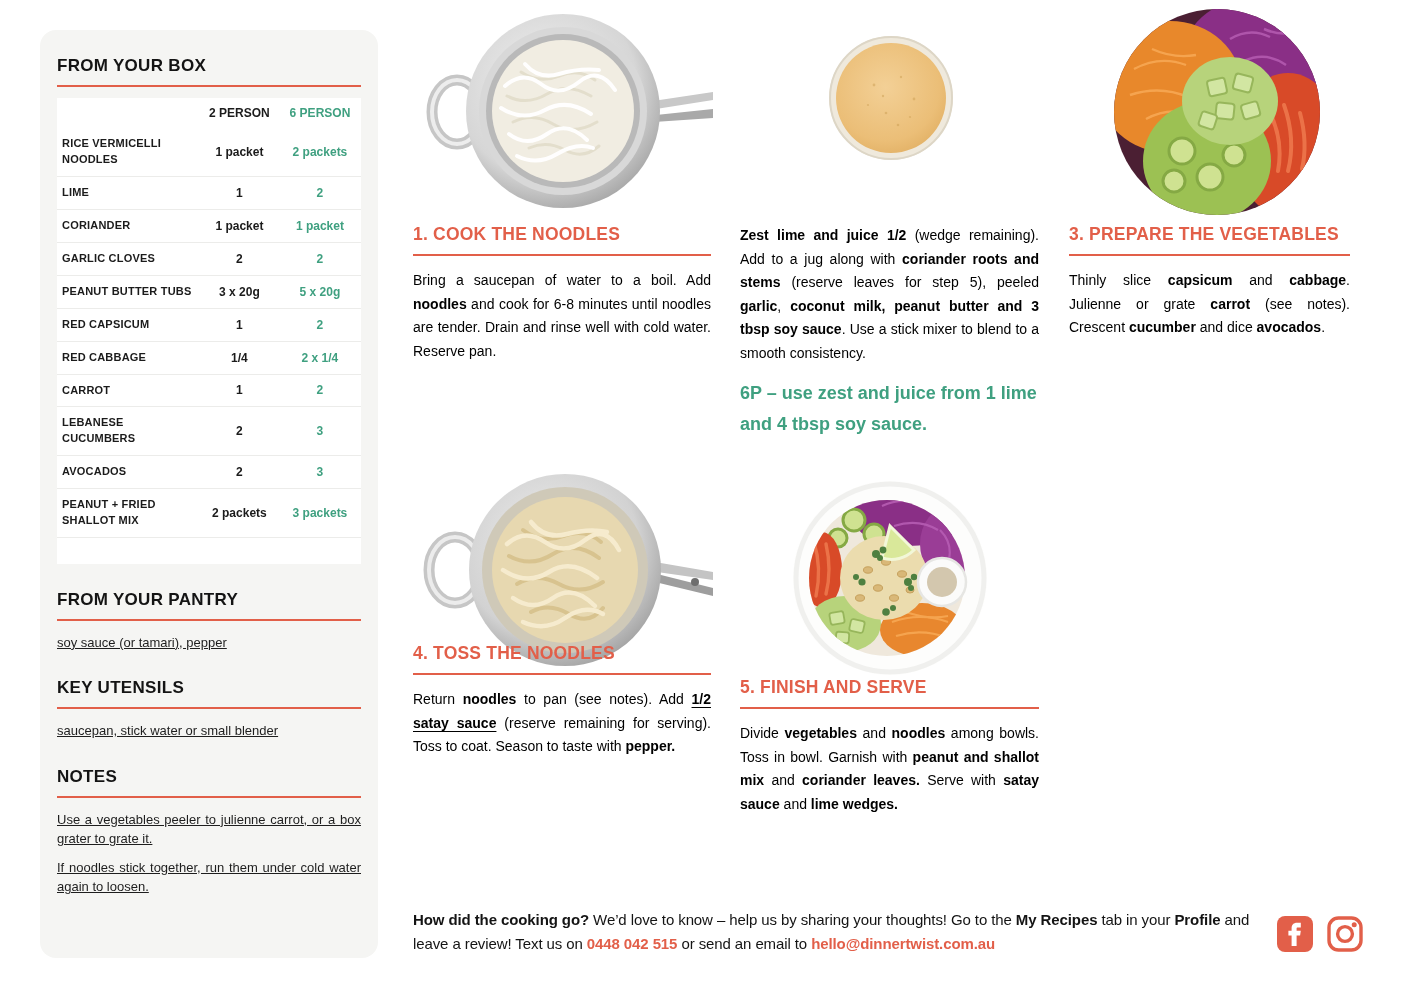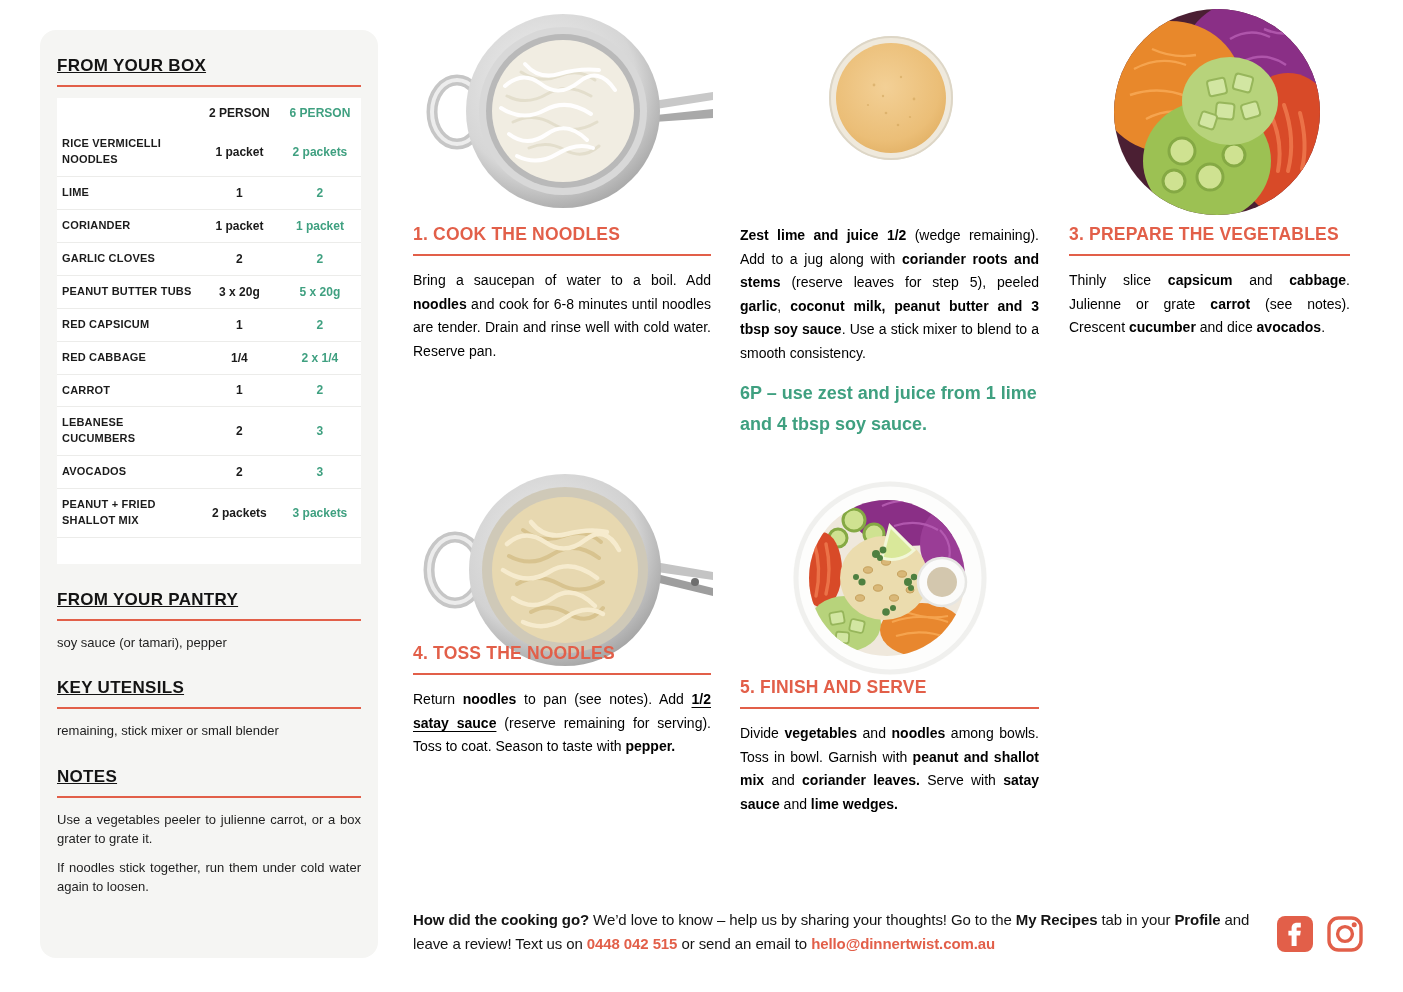--- a/index.html
+++ b/index.html
@@ -5,22 +5,22 @@
   :root { --coral:#E25F49; --green:#3FA080; --ink:#1B1B1B; }
   * { box-sizing:border-box; margin:0; padding:0; }
   html,body { background:#fff; }
   body { font-family:"Liberation Sans", sans-serif; color:var(--ink); }
   #page { position:relative; width:1403px; height:992px; background:#fff; overflow:hidden; }
 
   
   #sidebar { position:absolute; left:40px; top:30px; width:338px; height:928px;
     background:#F5F5F3; border-radius:16px; padding:26px 17px; }
   .side-h { font-size:17px; font-weight:700; letter-spacing:.3px; color:#141414;
-    padding-bottom:9px; border-bottom:2px solid var(--coral);text-decoration:underline; }
-  .side-text { font-size:13px; line-height:1.5; color:#1e1e1e; margin-top:12px; }
+    padding-bottom:9px; border-bottom:2px solid var(--coral); }
+  .side-text { font-size:13px; line-height:1.5; color:#1e1e1e; margin-top:12px;text-decoration:underline; }
   .side-text.just { text-align:justify; }
   .side-text + .side-text { margin-top:9px; }
   .side-section { margin-top:26px; }
 
   table.box-table { width:100%; border-collapse:collapse; background:#fff; margin-top:11px; }
   table.box-table td, table.box-table th { padding:8px 5px; vertical-align:middle; }
   table.box-table tr + tr td { border-top:1px solid #ECECEA; }
   table.box-table th { font-size:12px; font-weight:700; text-align:center; }
   td.ing-name { font-size:11px; font-weight:700; letter-spacing:.2px; line-height:1.45;
     text-transform:uppercase; width:47%; padding-left:9px; }
@@ -148,21 +148,21 @@
         </tbody>
     </table>
 
     <div class="side-section">
       <h2 class="side-h">FROM YOUR PANTRY</h2>
       <p class="side-text">soy sauce (or tamari), pepper</p>
     </div>
 
     <div class="side-section">
       <h2 class="side-h">KEY UTENSILS</h2>
-      <p class="side-text">remaining, stick mixer or small blender</p>
+      <p class="side-text">saucepan, stick water or small blender</p>
     </div>
 
     <div class="side-section">
       <h2 class="side-h">NOTES</h2>
       <p class="side-text just">Use a vegetables peeler to julienne carrot, or a box grater to grate it.</p>
       <p class="side-text just">If noodles stick together, run them under cold water again to loosen.</p>
     </div>
   </aside>
 
   <div id="photo1" class="photo">

